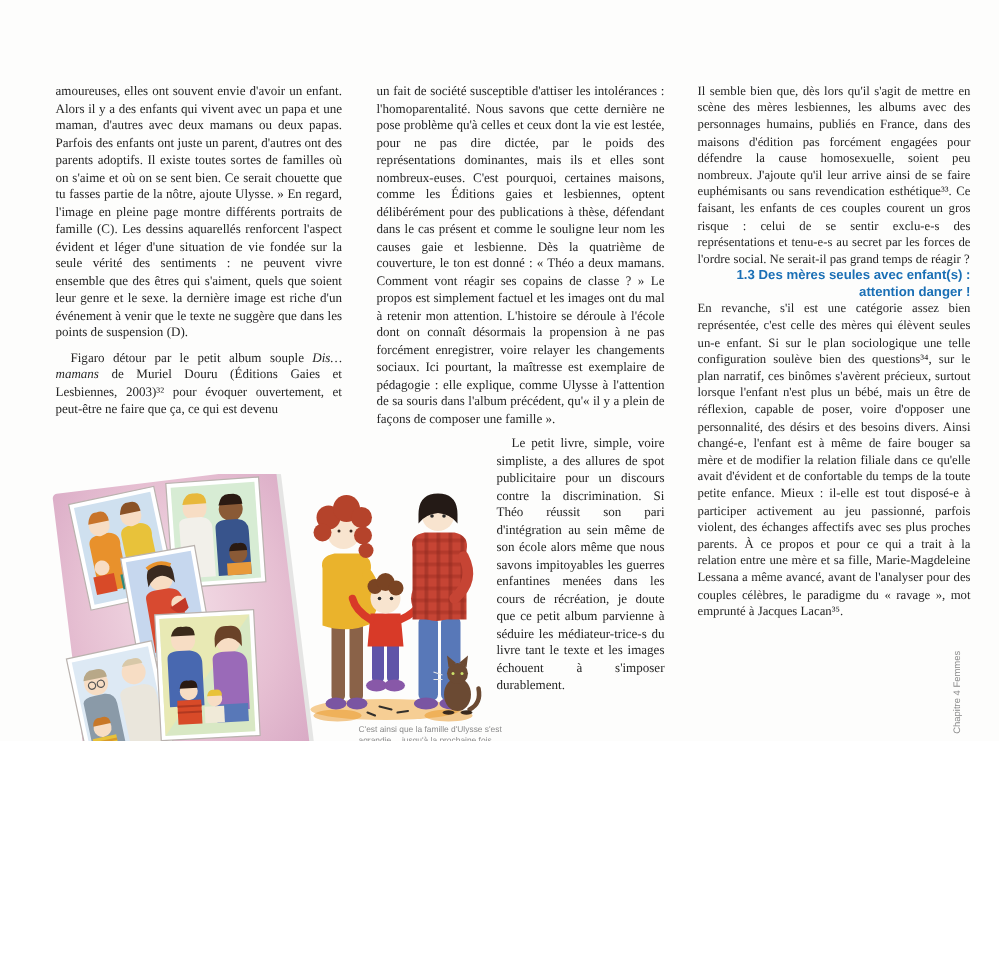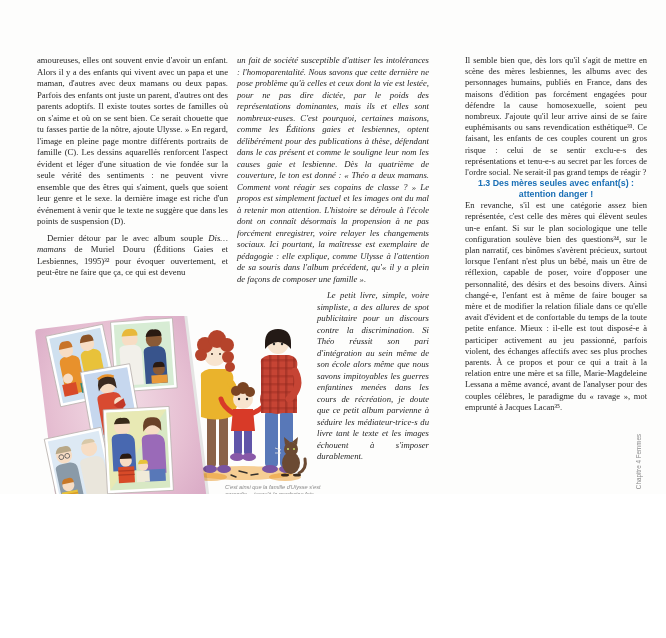--- a/index.html
+++ b/index.html
@@ -1,25 +1,25 @@
 <!DOCTYPE html>
 <html lang="fr"><head>
 <meta charset="utf-8">
 <style>
   html,body{margin:0;padding:0;background:#ffffff;}
   .page{position:relative;width:666px;height:494px;background:#fdfdfc;overflow:hidden;
         font-family:"Liberation Serif","DejaVu Serif",serif;color:#262626;}
   .col{position:absolute;top:55px;font-size:8.7px;line-height:11.5px;text-align:justify;}
   #col1{left:37px;width:191px;}
-  #col2{left:237px;width:192px;font-style:italic;}
+  #col2{left:251px;width:192px;}
   #col3{left:446px;width:182px;font-size:8.5px;line-height:11.2px;margin-left:19px;}
   .col p{margin:0;}
   p.ind{text-indent:10px;margin-top:5px;}
   .sec-heading{font-family:"Liberation Sans",sans-serif;font-weight:bold;color:#1a6fb5;
-               font-size:8.8px;line-height:11px;margin:7px 0 4px;text-align:center;}
+               font-size:8.8px;line-height:11px;margin:7px 0 4px;text-align:right;}
   .it{font-style:italic;}
 
   
   .figd-float{float:left;width:74px;height:212px;margin:2px 6px 0 0;position:relative;}
   .figd-art{position:absolute;left:-56px;top:0;width:128px;height:196px;}
   .figd-caption{position:absolute;left:-12px;top:197px;width:118px;
                 font-family:"Liberation Sans",sans-serif;font-size:5.6px;line-height:6.8px;
                 color:#8a8a8a;text-align:left;}
   .fig-label{font-family:"Liberation Sans",sans-serif;font-weight:bold;color:#1a6fb5;font-size:7px;}
   .figd-label{position:absolute;left:44px;top:212px;}
@@ -53,21 +53,21 @@
   .page-num{position:absolute;left:633px;top:501px;font-family:Liberation Mono, monospace;
             font-weight:bold;font-size:14px;color:#1a6fb5;}
 </style>
 </head>
 <body>
 
 <div class="page">
 
   <div class="col" id="col1">
     <p>amoureuses, elles ont souvent envie d'avoir un enfant. Alors il y a des enfants qui vivent avec un papa et une maman, d'autres avec deux mamans ou deux papas. Parfois des enfants ont juste un parent, d'autres ont des parents adoptifs. Il existe toutes sortes de familles où on s'aime et où on se sent bien. Ce serait chouette que tu fasses partie de la nôtre, ajoute Ulysse. » En regard, l'image en pleine page montre différents portraits de famille (C). Les dessins aquarellés renforcent l'aspect évident et léger d'une situation de vie fondée sur la seule vérité des sentiments : ne peuvent vivre ensemble que des êtres qui s'aiment, quels que soient leur genre et le sexe. la dernière image est riche d'un événement à venir que le texte ne suggère que dans les points de suspension (D).</p>
-    <p class="ind"><span>Dernier détour par le avec album souple </span><span class="it">Dis… mamans</span><span> de Muriel Douru (Éditions Gaies et Lesbiennes, 1995)³² pour évoquer ouvertement, et peut-être ne faire que ça, ce qui est devenu</span></p>
+    <p class="ind"><span>Figaro détour par le petit album souple </span><span class="it">Dis… mamans</span><span> de Muriel Douru (Éditions Gaies et Lesbiennes, 2003)³² pour évoquer ouvertement, et peut-être ne faire que ça, ce qui est devenu</span></p>
   </div>
 
   <div class="col" id="col2">
     <p><span>un fait de société susceptible d'attiser les intolérances : l'homoparentalité. Nous savons que cette dernière ne pose problème qu'à celles et ceux dont la vie est lestée, pour ne pas dire dictée, par le poids des représentations dominantes, mais ils et elles sont nombreux-euses. C'est pourquoi, certaines maisons, comme les Éditions gaies et lesbiennes, optent délibérément pour des publications à thèse, défendant dans le cas présent et comme le souligne leur nom les causes gaie et lesbienne. Dès la quatrième de couverture, le ton est donné : « Théo a deux mamans. Comment vont réagir ses copains de classe ? » Le propos est simplement factuel et les images ont du mal à retenir mon attention. L'histoire se déroule à l'école dont on connaît désormais la propension à ne pas forcément enregistrer, voire relayer les changements sociaux. Ici pourtant, la maîtresse est exemplaire de pédagogie : elle explique, comme Ulysse à l'attention de sa souris dans l'album précédent, qu'« il y a plein de façons de composer une famille ». </span><span class="figd-float">
         <span class="figd-art">
           <svg width="128" height="196" viewBox="0 0 128 196" xmlns="http://www.w3.org/2000/svg">
             <defs>
               <pattern id="plaid" width="8" height="8" patternUnits="userSpaceOnUse">
                 <rect width="8" height="8" fill="#c64434"></rect>
                 <rect width="8" height="2.5" fill="#a33024" opacity="0.55"></rect>

